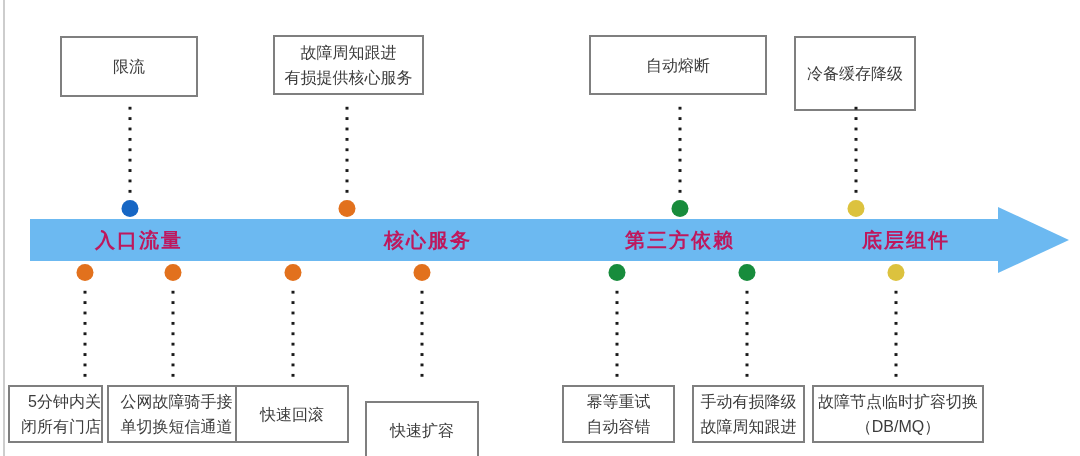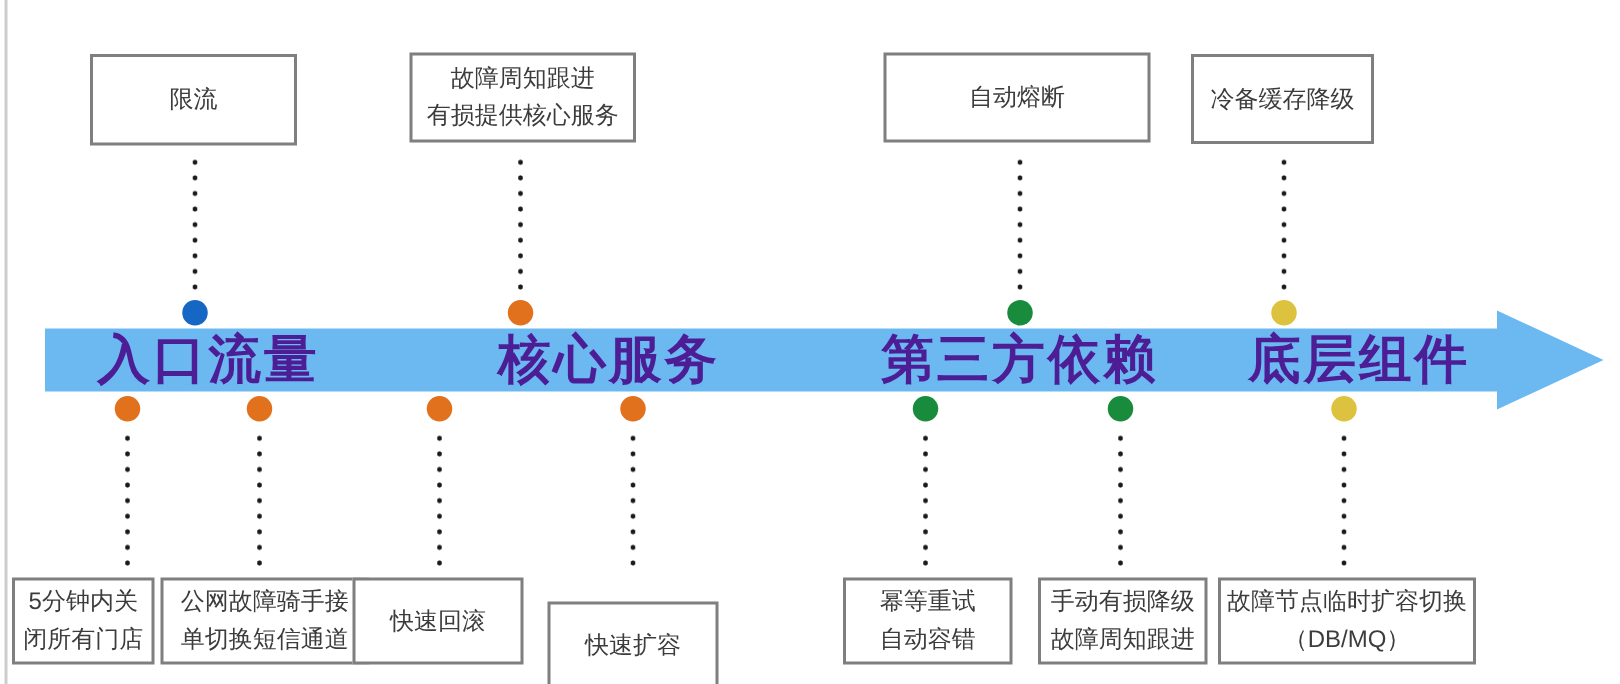--- a/index.html
+++ b/index.html
@@ -18,21 +18,21 @@
   }
   .left-rule{position:absolute;left:3px;top:0;width:2px;height:456px;background:#CDCDCD;}
   .band{position:absolute;left:30px;top:219px;width:970px;height:42px;background:var(--arrow);}
   .band-head{
     position:absolute;left:998px;top:207px;width:0;height:0;
     border-top:33px solid transparent;border-bottom:33px solid transparent;
     border-left:71px solid var(--arrow);
   }
   .stage-label{
     position:absolute;top:219px;height:42px;line-height:42px;transform:translateX(-50%);
-    font-size:35px;font-weight:bold;color:#4c1d95;letter-spacing:2px;white-space:nowrap;
+    font-size:20px;font-weight:bold;color:#be185d;letter-spacing:2px;white-space:nowrap;
   }
   .box{
     position:absolute;box-sizing:border-box;border:2px solid var(--box-border);background:#fff;
     display:flex;flex-direction:column;justify-content:center;align-items:center;
     font-size:16px;line-height:25px;text-align:center;white-space:nowrap;
   }
   .dot{
     position:absolute;width:17px;height:17px;border-radius:50%;transform:translateX(-50%);
   }
   .blue{background:var(--dot-blue);}
@@ -53,35 +53,35 @@
 <body>
 
 <div id="stage">
 
   <div class="left-rule"></div>
 
   <div class="band"></div>
   <div class="band-head"></div>
 
   <div class="stage-label" style="left:139px;">入口流量</div>
-  <div class="stage-label" style="left:406px;">核心服务</div>
+  <div class="stage-label" style="left:428px;">核心服务</div>
   <div class="stage-label" style="left:680px;">第三方依赖</div>
   <div class="stage-label" style="left:906px;">底层组件</div>
 
   <div class="box" style="left:60px;top:36px;width:138px;height:61px;align-items:center;">
     <span>限流</span>
   </div>
   <div class="box" style="left:273px;top:35px;width:151px;height:60px;">
     <span>故障周知跟进</span>
     <span>有损提供核心服务</span>
   </div>
   <div class="box" style="left:589px;top:35px;width:178px;height:60px;">
     <span>自动熔断</span>
   </div>
-  <div class="box" style="left:794px;top:36px;width:122px;height:60px;">
+  <div class="box" style="left:794px;top:36px;width:122px;height:75px;">
     <span>冷备缓存降级</span>
   </div>
 
   <div class="connector conn-top" style="left:130px;"></div>
   <div class="connector conn-top" style="left:347px;"></div>
   <div class="connector conn-top" style="left:680px;"></div>
   <div class="connector conn-top" style="left:856px;"></div>
 
   <div class="dot dot-top blue" style="left:130px;"></div>
   <div class="dot dot-top orange" style="left:347px;"></div>
@@ -97,21 +97,21 @@
   <div class="dot dot-bottom yellow" style="left:896px;"></div>
 
   <div class="connector conn-bottom" style="left:85px;"></div>
   <div class="connector conn-bottom" style="left:173px;"></div>
   <div class="connector conn-bottom" style="left:293px;"></div>
   <div class="connector conn-bottom" style="left:422px;"></div>
   <div class="connector conn-bottom" style="left:617px;"></div>
   <div class="connector conn-bottom" style="left:747px;"></div>
   <div class="connector conn-bottom" style="left:896px;"></div>
 
-  <div class="box" style="left:8px;top:385px;width:95px;height:58px;">
+  <div class="box" style="left:8px;top:385px;width:95px;height:58px;align-items:flex-end;">
     <span>5分钟内关</span>
     <span>闭所有门店</span>
   </div>
   <div class="box" style="left:107px;top:385px;width:139px;height:58px;">
     <span>公网故障骑手接</span>
     <span>单切换短信通道</span>
   </div>
   <div class="box" style="left:235px;top:385px;width:114px;height:58px;font-family:Liberation Serif, serif;">
     <span>快速回滚</span>
   </div>

